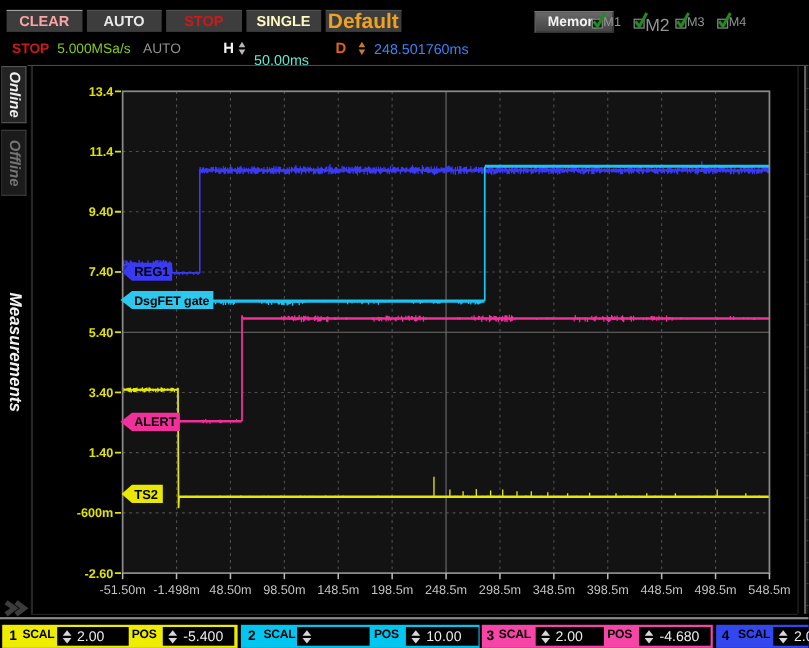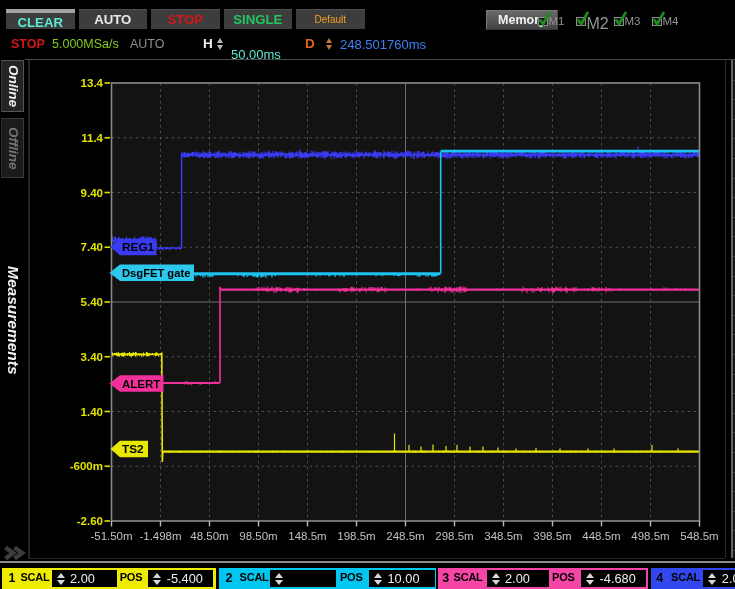--- a/index.html
+++ b/index.html
@@ -1,23 +1,23 @@
 <!DOCTYPE html>
 <html><head><meta charset="utf-8">
 <style>
 html,body{margin:0;padding:0;background:#000;width:735px;height:589px;overflow:hidden;
 font-family:"Liberation Sans",sans-serif;}
 div{box-sizing:border-box}
 </style></head>
 <body>
-<div style="position:absolute;left:6px;top:9px;width:68.5px;height:20px;background:#3d3d3d;border-top:4px solid #a3a3a3;color:#5eead4;font-size:13.2px;font-weight:bold;text-align:center;line-height:19px">CLEAR</div>
+<div style="position:absolute;left:6px;top:9px;width:68.5px;height:20px;background:#3d3d3d;border-top:1px solid #a3a3a3;color:#fca5a5;font-size:13.2px;font-weight:bold;text-align:center;line-height:19px">CLEAR</div>
 <div style="position:absolute;left:78.5px;top:9px;width:68.5px;height:20px;background:#3d3d3d;border-top:1px solid #4f4f4f;color:#e8e8e8;font-size:13.2px;font-weight:bold;text-align:center;line-height:19px">AUTO</div>
 <div style="position:absolute;left:151px;top:9px;width:68.5px;height:20px;background:#3d3d3d;border-top:1px solid #4f4f4f;color:#d01818;font-size:13.2px;font-weight:bold;text-align:center;line-height:19px">STOP</div>
-<div style="position:absolute;left:223.5px;top:9px;width:68.5px;height:20px;background:#3d3d3d;border-top:1px solid #4f4f4f;color:#22c55e;font-size:13.2px;font-weight:bold;text-align:center;line-height:19px">SINGLE</div>
-<div style="position:absolute;left:296px;top:9px;width:68.5px;height:20px;background:#3d3d3d;border-top:1px solid #4f4f4f;color:#eda220;font-size:10px;font-weight:normal;text-align:center;line-height:19px">Default</div>
+<div style="position:absolute;left:223.5px;top:9px;width:68.5px;height:20px;background:#3d3d3d;border-top:1px solid #4f4f4f;color:#fef9c3;font-size:13.2px;font-weight:bold;text-align:center;line-height:19px">SINGLE</div>
+<div style="position:absolute;left:296px;top:9px;width:68.5px;height:20px;background:#3d3d3d;border-top:1px solid #4f4f4f;color:#eda220;font-size:19px;font-weight:bold;text-align:center;line-height:19px">Default</div>
 <div style="position:absolute;left:11px;top:37px;font-size:12.5px;font-weight:bold;color:#d01818">STOP</div>
 <div style="position:absolute;left:52px;top:37px;font-size:12.5px;color:#84cc16">5.000MSa/s</div>
 <div style="position:absolute;left:130px;top:37px;font-size:12.5px;color:#8f8f8f">AUTO</div>
 <div style="position:absolute;left:203px;top:36px;font-size:13.5px;font-weight:bold;color:#f2f2f2">H</div>
 <div style="position:absolute;left:217px;top:38px;width:0;height:0;border-left:3.5px solid transparent;border-right:3.5px solid transparent;border-bottom:5px solid #b8b8b8"></div>
 <div style="position:absolute;left:217px;top:44.5px;width:0;height:0;border-left:3.5px solid transparent;border-right:3.5px solid transparent;border-top:5px solid #b8b8b8"></div>
 <div style="position:absolute;left:231px;top:47px;font-size:13px;color:#5eead4">50.00ms</div>
 <div style="position:absolute;left:305px;top:36px;font-size:13.5px;font-weight:bold;color:#e2621a">D</div>
 <div style="position:absolute;left:326px;top:38px;width:0;height:0;border-left:3.5px solid transparent;border-right:3.5px solid transparent;border-bottom:5px solid #c47a30"></div>
 <div style="position:absolute;left:326px;top:44.5px;width:0;height:0;border-left:3.5px solid transparent;border-right:3.5px solid transparent;border-top:5px solid #c47a30"></div>

